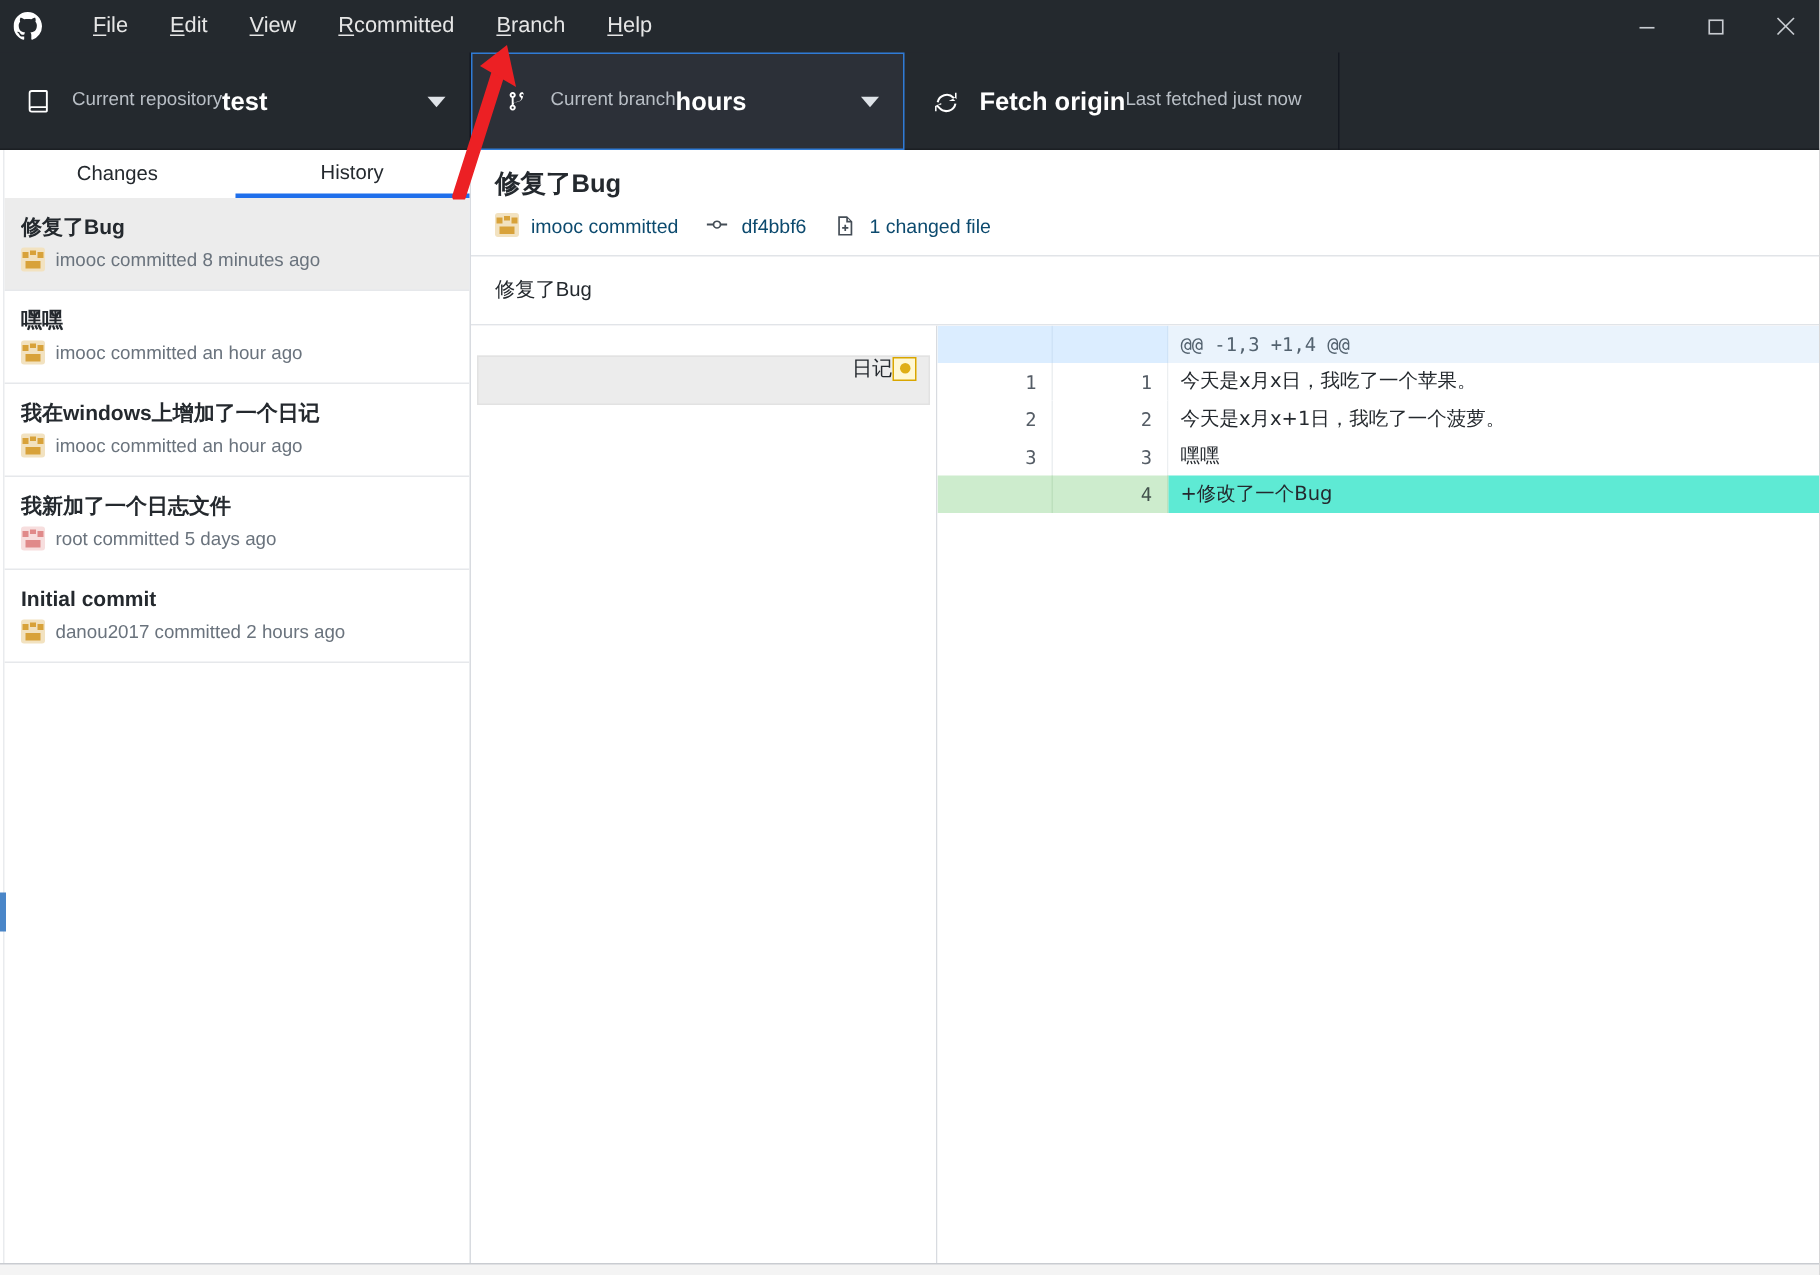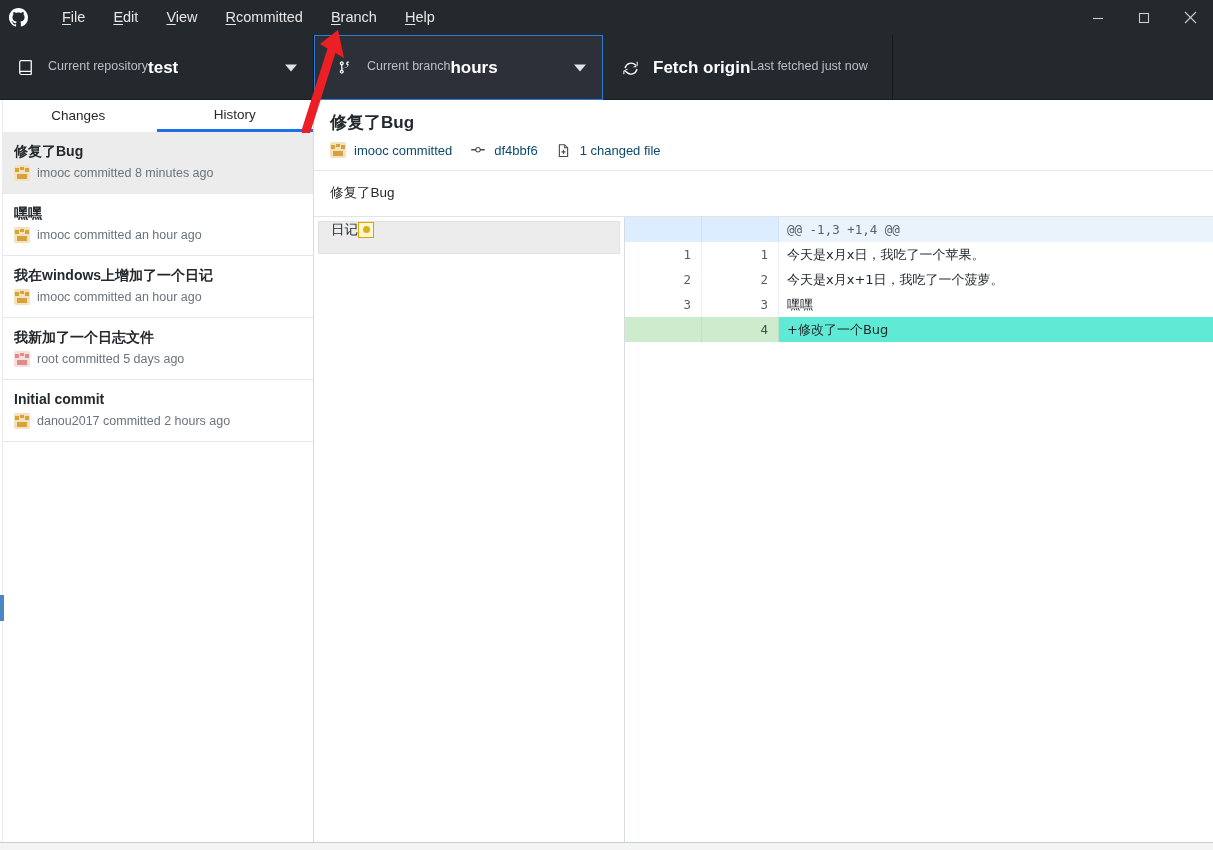--- a/index.html
+++ b/index.html
@@ -186,23 +186,23 @@
 
   .detail-body { flex: 1; display: flex; overflow: hidden; }
   .filelist {
     width: 311px; min-width: 311px;
     border-right: 1px solid #d8dbe0;
     background: #ffffff;
     padding-top: 4px;
   }
   .file-row {
     height: 33px;
-    margin: 0 4px;
+    margin: 16px 4px;
     padding: 0 8px 16px 12px;
-    display: flex; align-items: center; justify-content: flex-start;
+    display: flex; align-items: center; justify-content: flex-end;
     background: #ececec;
     border: 1px solid #e2e2e2;
   }
   .file-name { font-size: 13.5px; color: #24292e; }
   .status-badge {
     width: 16px; height: 16px;
     border: 1px solid #d9a600;
     background: #fff8d4;
     display: flex; align-items: center; justify-content: center;
   }

